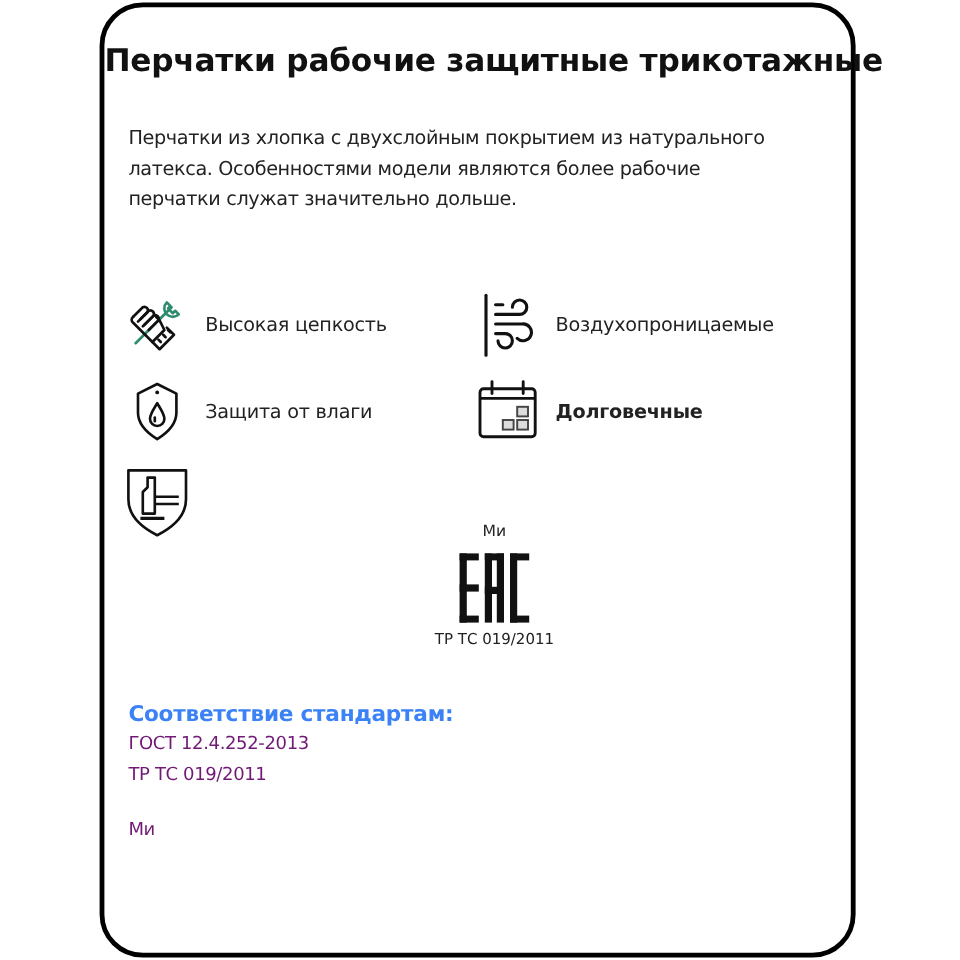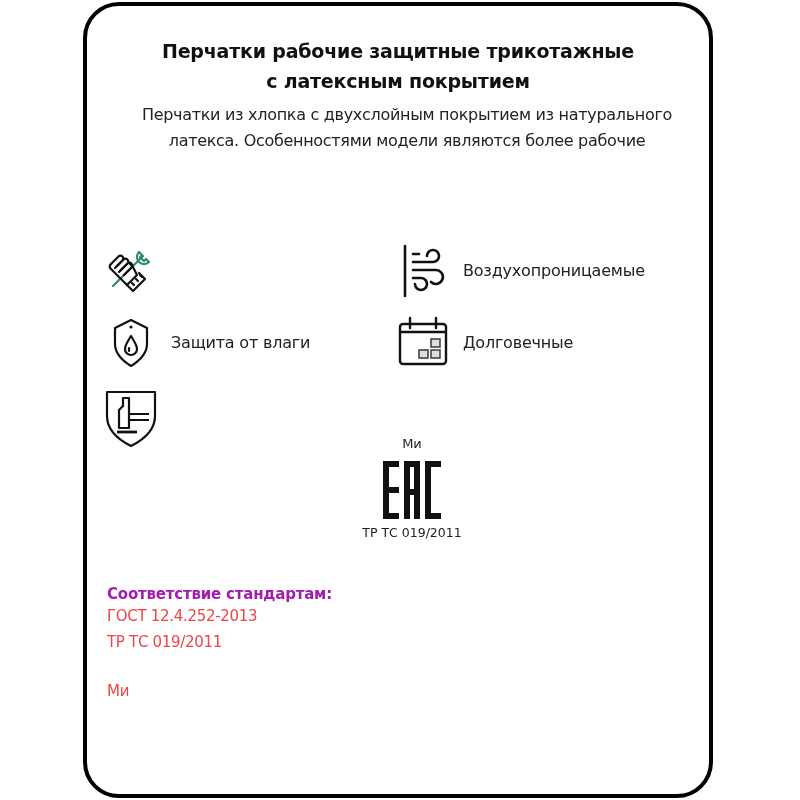--- a/index.html
+++ b/index.html
@@ -1,65 +1,66 @@
 <!DOCTYPE html>
 <html><head>
 <meta charset="utf-8">
 <style>
   html, body { margin: 0; padding: 0; background: #ffffff; }
   body { width: 800px; height: 800px; position: relative; overflow: hidden;
          font-family: "DejaVu Sans", sans-serif; color: #1a1a1a; }
   .card { position: absolute; left: 83px; top: 2px; width: 622px; height: 788px;
           border: 4px solid #000; border-radius: 36px; box-sizing: content-box; }
   .title { position: absolute; left: 0; right: 0; top: 30px; text-align: center;
-           font-weight: bold; font-size: 19px; line-height: 30px; color: #111;
+           font-weight: bold; font-size: 26px; line-height: 30px; color: #111;
            letter-spacing: -0.2px; }
   .title div { white-space: nowrap; }
   .desc { position: absolute; left: 20px; top: 96px; width: 600px; font-size: 16px;
-          line-height: 25.5px; color: #222; letter-spacing: -0.3px; text-align: center; }
+          line-height: 25.5px; color: #222; letter-spacing: -0.3px; }
   .desc div { white-space: nowrap; }
   .feature { position: absolute; display: flex; align-items: center; }
   .feature .ico { width: 56px; height: 56px; display: flex; align-items: center; justify-content: center; }
   .feature .lbl { font-size: 16px; color: #222; margin-left: 12px; letter-spacing: -0.2px; white-space: nowrap; }
   .eac-block { position: absolute; left: 250px; top: 430px; width: 150px; text-align: center; }
   .eac-top { font-size: 13px; color: #222; }
   .eac-bottom { font-size: 12.5px; color: #222; margin-top: 6px; }
   .section { position: absolute; left: 20px; }
-  .sec-head { font-weight: bold; font-size: 15px; color: #a21caf; letter-spacing: -0.2px; }
-  .sec-line { font-size: 15px; color: #ef4444; margin-top: 4px; letter-spacing: -0.3px; }
+  .sec-head { font-weight: bold; font-size: 18px; color: #3b82f6; letter-spacing: -0.2px; }
+  .sec-line { font-size: 15px; color: #701a75; margin-top: 4px; letter-spacing: -0.3px; }
 </style>
 </head>
 <body>
 
 <div class="card">
 
   <div class="title">
     <div>Перчатки рабочие защитные трикотажные</div>
-    <div>с латексным покрытием</div>
   </div>
 
   <div class="desc">
     <div>Перчатки из хлопка с двухслойным покрытием из натурального</div>
     <div>латекса. Особенностями модели являются более рабочие</div>
+    <div>перчатки служат значительно дольше.</div>
   </div>
 
   <div class="feature" style="left:16px; top:236px;">
     <span class="ico">
       <svg width="56" height="56" viewBox="0 0 56 56" fill="none" stroke-linecap="round" stroke-linejoin="round">
         <path d="M10 44 L40 14 M36 10 a7 7 0 1 0 10 10 l-3 -3 l-2 2 l-4 -4 l2 -2 z" stroke="#2e8b6e" stroke-width="2.2"></path>
         <g stroke="#111" stroke-width="2.2">
           <path d="M8 22 l8 -8 a3 3 0 0 1 4 4 l-6 6"></path>
           <path d="M12 26 l9 -9 a3 3 0 0 1 4 4 l-8 8"></path>
           <path d="M16 30 l9 -9 a3 3 0 0 1 4 4 l-8 8"></path>
           <path d="M8 22 a3 3 0 0 0 0 5 l16 16 l10 -10 l-4 -8 l-3 -3"></path>
           <path d="M24 43 l6 6 l12 -12 l-6 -6"></path>
           <path d="M31 43 l-2 -2 M35 39 l-2 -2 M39 35 l-2 -2"></path>
         </g>
       </svg>
     </span>
+    <span class="lbl">Высокая цепкость</span>
   </div>
 
   <div class="feature" style="left:308px; top:236px;">
     <span class="ico">
       <svg width="56" height="56" viewBox="0 0 56 56" fill="none" stroke="#111" stroke-width="2.6" stroke-linecap="round">
         <path d="M10 4 V54"></path>
         <path d="M18 12 H24"></path>
         <path d="M18 20 H38 a6 6 0 1 0 -6 -6"></path>
         <path d="M18 28 H40 a7 7 0 1 1 -4 12"></path>
         <path d="M18 36 H26 a6 6 0 1 1 -6 6"></path>
@@ -73,21 +74,21 @@
       <svg width="56" height="56" viewBox="0 0 56 56" fill="none" stroke="#111" stroke-width="2.2" stroke-linejoin="round">
         <path d="M28 6 L44 14 V30 C44 40 36 47 28 52 C20 47 12 40 12 30 V14 Z"></path>
         <circle cx="28" cy="13" r="1.6" fill="#111" stroke="none"></circle>
         <path d="M28 22 C25 27 22 31 22 35 a6 6 0 0 0 12 0 C34 31 31 27 28 22 Z"></path>
         <path d="M26 34 v3" stroke-linecap="round"></path>
       </svg>
     </span>
     <span class="lbl">Защита от влаги</span>
   </div>
 
-  <div class="feature" style="left:308px; top:308px;">
+  <div class="feature" style="left:308px; top:308px;font-weight:bold;">
     <span class="ico">
       <svg width="56" height="56" viewBox="0 0 56 56" fill="none" stroke="#111" stroke-width="2.4">
         <rect x="5" y="10" width="46" height="40" rx="3"></rect>
         <path d="M5 18 H51"></path>
         <path d="M15 4 V14 M41 4 V14" stroke-linecap="round"></path>
         <rect x="36" y="25" width="9" height="8" stroke="#444" stroke-width="1.6" fill="#ddd"></rect>
         <rect x="24" y="36" width="9" height="8" stroke="#444" stroke-width="1.6" fill="#ddd"></rect>
         <rect x="36" y="36" width="9" height="8" stroke="#444" stroke-width="1.6" fill="#ddd"></rect>
       </svg>
     </span>

